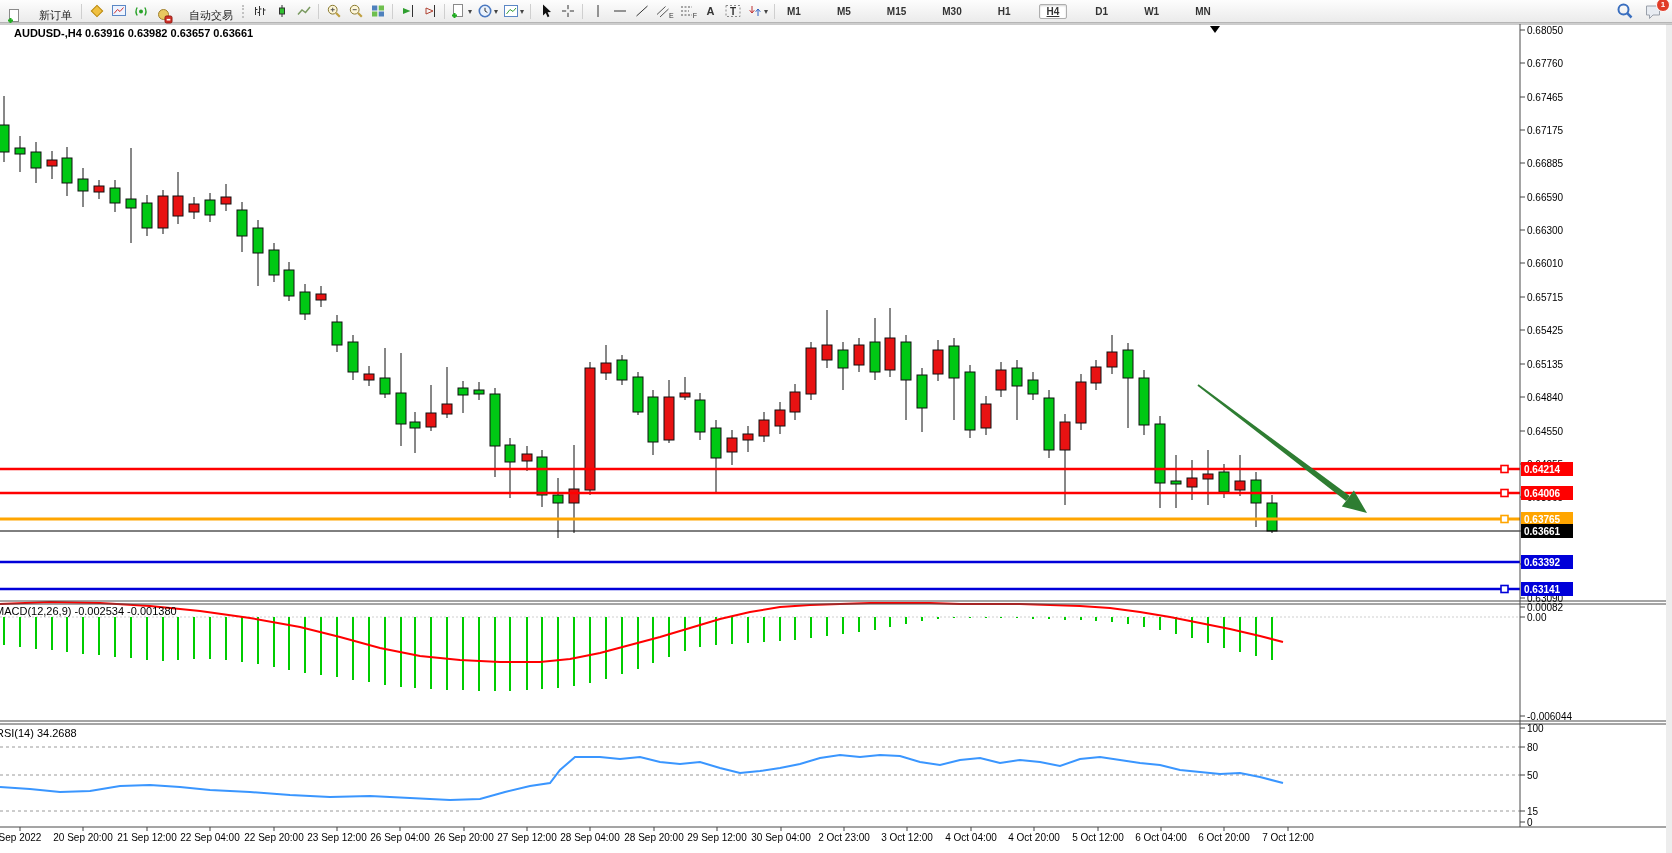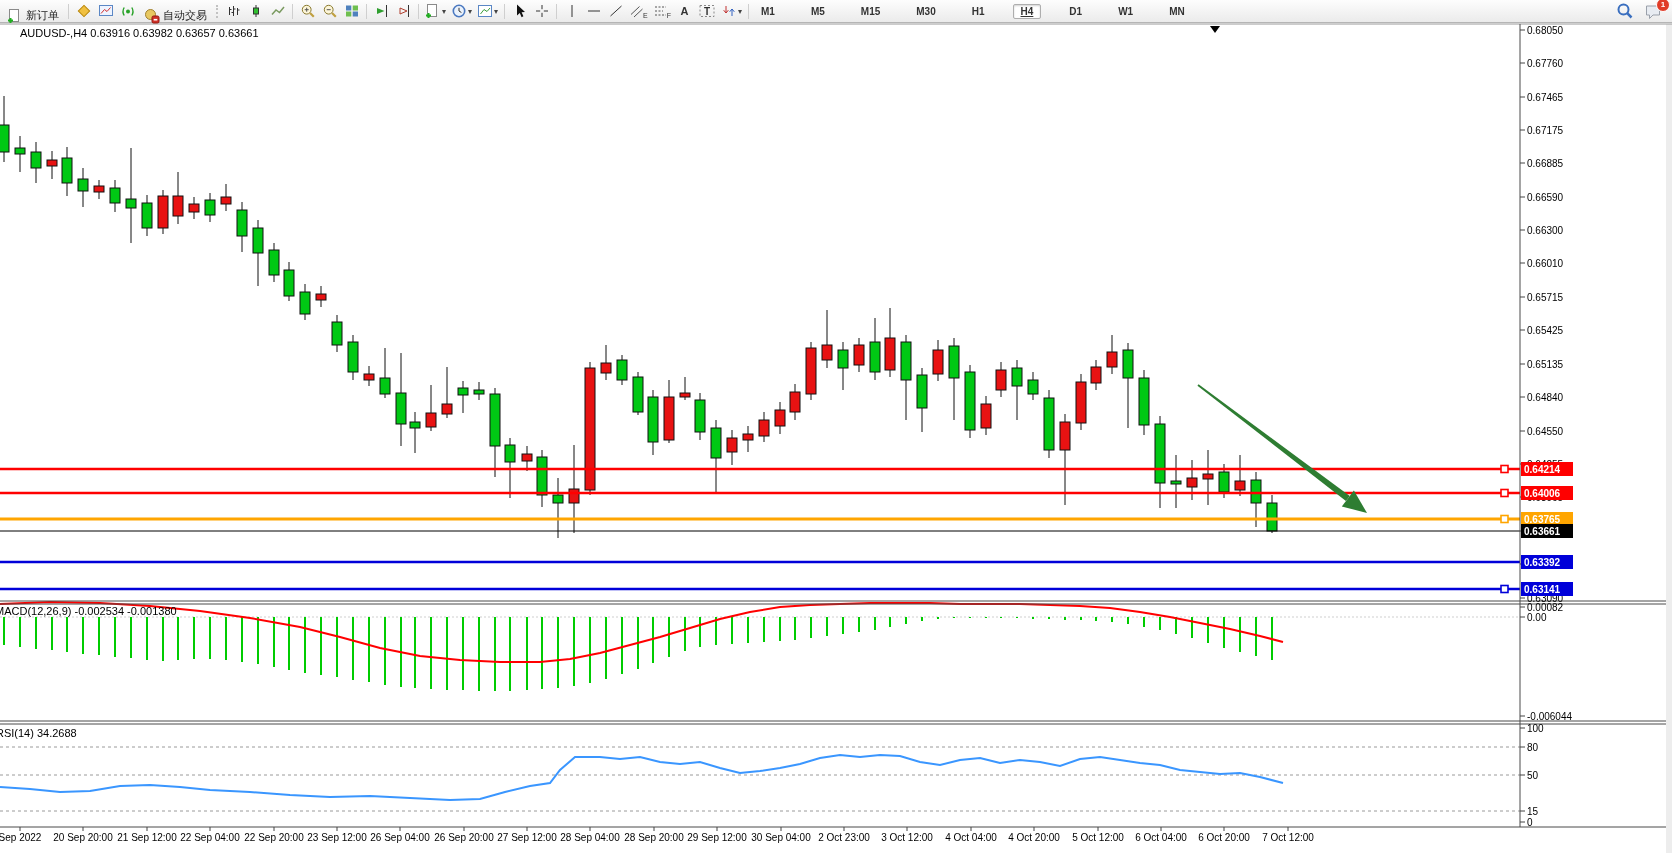--- a/index.html
+++ b/index.html
@@ -3,39 +3,39 @@
 <meta charset="utf-8">
 <style>
   html,body{margin:0;padding:0;width:1672px;height:853px;overflow:hidden;background:#fff;
     font-family:"Liberation Sans",sans-serif;}
   
   .tb{position:absolute;left:0;top:0;width:1672px;height:23px;
       background:linear-gradient(#fdfdfd,#ebebeb);border-bottom:1px solid #b5b5b5;
       display:flex;align-items:center;gap:1px;padding-left:2px;box-sizing:border-box;z-index:5;}
   .btn{height:19px;min-width:21px;display:flex;align-items:center;justify-content:center;
        border-radius:2px;font-size:11px;color:#222;padding:0 2px;box-sizing:border-box;}
-  .btn.text{gap:3px;padding:0 5px;white-space:nowrap;margin-top:9px;}
+  .btn.text{gap:16px;padding:0 5px;white-space:nowrap;margin-top:9px;}
   .btn svg{display:block}
   .sep{width:1px;height:15px;background:#cfcfcf;margin:0 3px;}
   .grip{width:0;height:13px;border-left:2px dotted #c2c2c2;margin:0 4px 0 3px;}
   .dd{font-size:8px;color:#444;margin-left:1px;}
   .dd::after{content:"▾";}
   .tfb{padding:1px 7px;font-size:10px;font-weight:700;color:#333;border:1px solid transparent;
        border-radius:2px;cursor:default;}
   .tfb.active{background:#fff;border-color:#aeaeae;box-shadow:inset 0 1px 2px rgba(0,0,0,.18);text-decoration:underline;}
   .tool-letter{font-size:11px;font-weight:700;color:#333;}
   .sub{font-size:7px;color:#333;align-self:flex-end;margin:0 0 2px -2px;}
   .right{margin-left:auto;display:flex;align-items:center;gap:6px;padding-right:8px;}
   .chatwrap{position:relative;}
   .badge{position:absolute;top:-4px;right:-6px;width:12px;height:12px;border-radius:50%;
          background:#e03c28;color:#fff;font-size:8px;font-weight:700;display:flex;
          align-items:center;justify-content:center;border:1px solid #fff;}
   
   .overlay{position:absolute;font-size:11px;color:#000;z-index:3;white-space:nowrap;}
-  #title{left:20px;top:27px;font-weight:400;}
+  #title{left:14px;top:27px;font-weight:700;}
   #macdlbl{left:-5px;top:605px;}
   #rsilbl{left:-4px;top:727px;}
   svg#chart{position:absolute;left:0;top:0;z-index:1;}
 </style>
 </head>
 <body>
 
 <div class="tb">
   <div class="btn text">
     <svg width="16" height="16" viewBox="0 0 16 16">

